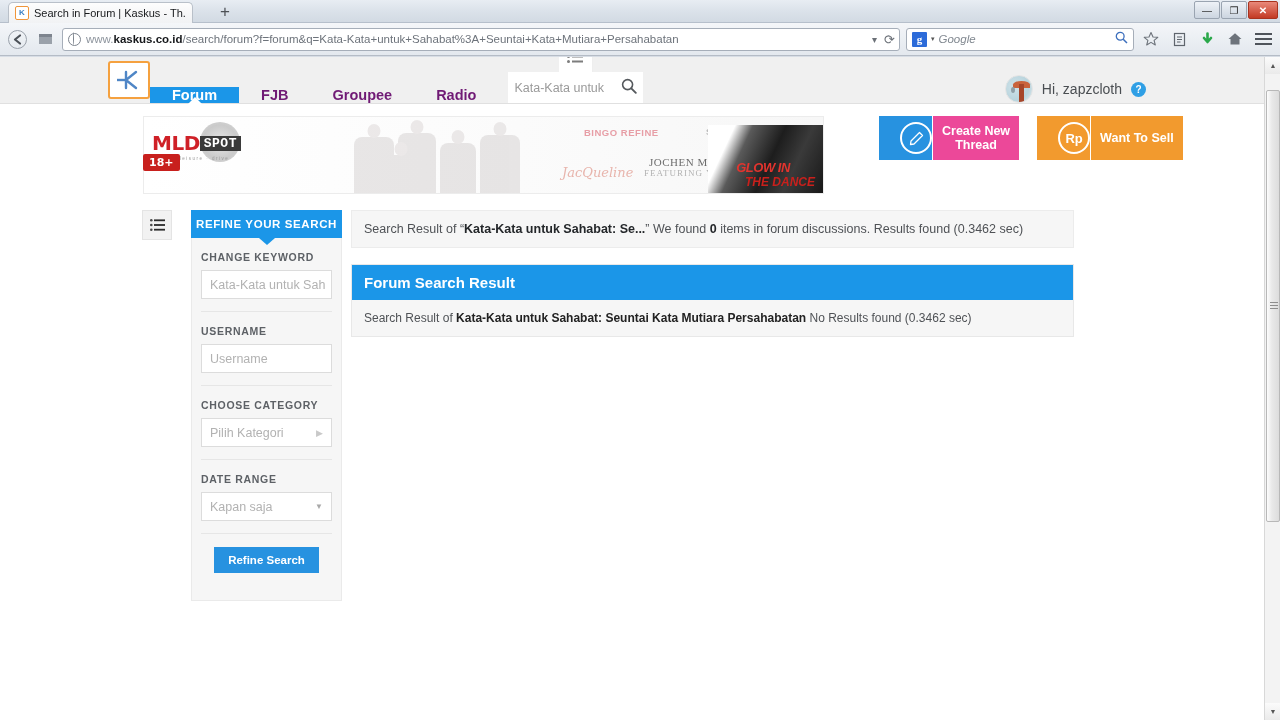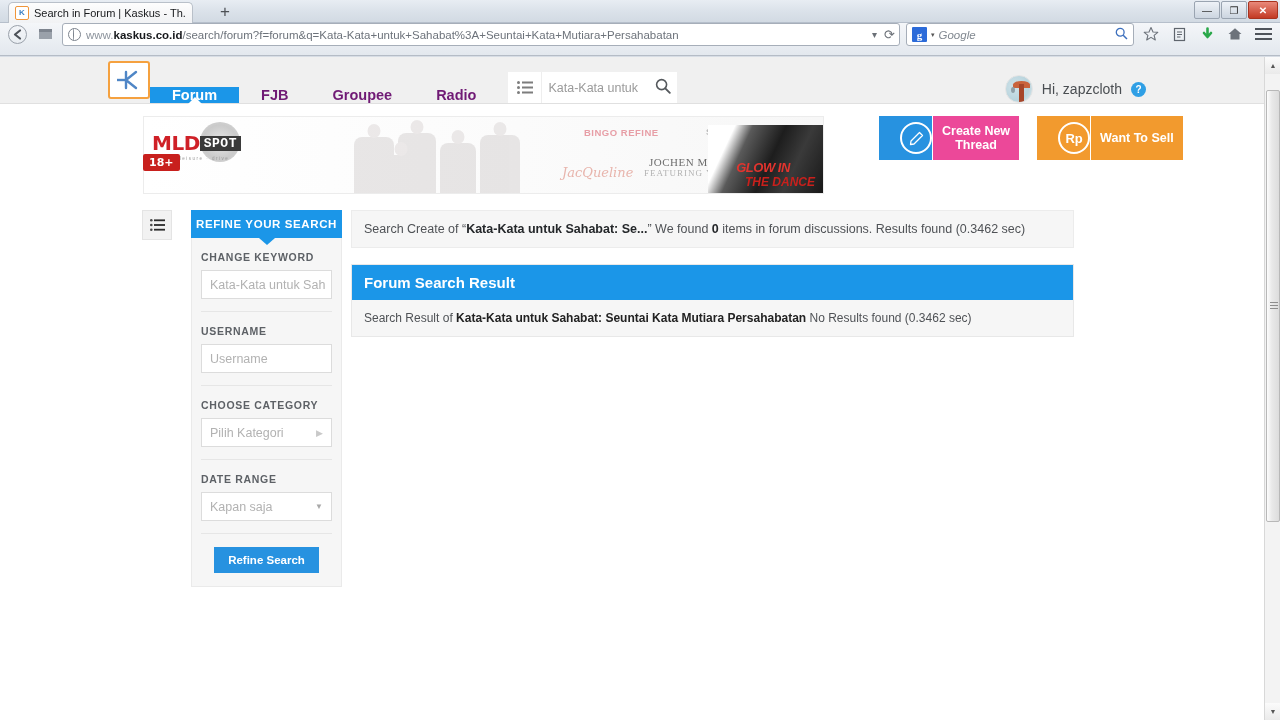--- a/index.html
+++ b/index.html
@@ -62,21 +62,21 @@
   }
   .wc.close {
     background: linear-gradient(to bottom, #e9897a, #c33a24);
     border-color: #a8331f; color: #fff; width: 30px; font-weight: bold;
   }
 
   .navbar {
     height: 33px;
     background: linear-gradient(to bottom, #f4f6f9, #e3e8ee);
     border-bottom: 1px solid #b5bcc6;
-    display: flex; align-items: flex-start;
+    display: flex; align-items: center;
     padding: 0 6px; gap: 6px;
   }
   .navbtn { width: 22px; height: 22px; display: flex; align-items: center; justify-content: center; color: #5b6068; }
   .navbtn svg { display: block; }
   .urlbox {
     flex: 1 1 auto; height: 23px;
     background: #fff;
     border: 1px solid #a6aeb9;
     border-radius: 3px;
     display: flex; align-items: center;
@@ -143,21 +143,21 @@
     font-size: 14.5px; color: #701a75; font-weight: bold;
     position: relative; cursor: pointer;
   }
   .nav-item.active { background: #1b96e8; color: #fff; }
   .nav-item.active::after {
     content: ""; position: absolute; bottom: -1px; left: 50%;
     transform: translateX(-50%);
     border-left: 7px solid transparent; border-right: 7px solid transparent;
     border-bottom: 7px solid #fff;
   }
-  .nav-search-wrap { display: flex; align-items: center; margin-left: 10px; }
+  .nav-search-wrap { display: flex; align-items: center; margin-left: 10px; flex-direction: column; }
   .nav-list-icon {
     width: 34px; height: 31px; background: #fff;
     display: flex; align-items: center; justify-content: center;
     border-right: 1px solid #eee;
   }
   .nav-search {
     width: 135px; height: 31px; background: #fff;
     display: flex; align-items: center; padding: 0 6px; gap: 4px;
   }
   .nav-search-text {
@@ -276,21 +276,21 @@
     background: #1b96e8; color: #fff; text-align: center;
     font-size: 11.5px; font-weight: bold; letter-spacing: .6px;
     padding: 8px 0; position: relative;
   }
   .refine-head::after {
     content: ""; position: absolute; left: 50%; bottom: -7px;
     transform: translateX(-50%);
     border-left: 8px solid transparent; border-right: 8px solid transparent;
     border-top: 7px solid #1b96e8;
   }
-  .refine-body { background: #f6f6f6; border: 1px solid #eaeaea; border-top: none; padding: 0 9px 13px; }
+  .refine-body { background: #f6f6f6; border: 1px solid #eaeaea; border-top: none; padding: 0 9px 27px; }
   .field-group { padding-top: 13px; border-bottom: 1px solid #e6e6e6; padding-bottom: 12px; }
   .field-group:last-of-type { border-bottom: none; }
   .field-label {
     font-size: 10.5px; font-weight: bold; color: #5d6166;
     letter-spacing: .7px; margin-bottom: 7px;
   }
   .field-input {
     height: 29px; background: #fff; border: 1px solid #dcdcdc;
     display: flex; align-items: center; padding: 0 8px;
     font-size: 12.5px; color: #b2b2b2;
@@ -594,21 +594,21 @@
           </div>
 
           <div class="refine-btn-wrap">
             <button class="refine-btn">Refine Search</button>
           </div>
         </div>
       </div>
 
       <div class="results-col">
         <div class="result-summary">
-          <span>Search Create of “</span><b>Kata-Kata untuk Sahabat: Se...</b><span>” We found </span><b>0</b><span> items in forum discussions. Results found (0.3462 sec)</span>
+          <span>Search Result of “</span><b>Kata-Kata untuk Sahabat: Se...</b><span>” We found </span><b>0</b><span> items in forum discussions. Results found (0.3462 sec)</span>
         </div>
 
         <div class="result-block">
           <div class="result-block-head">Forum Search Result</div>
           <div class="result-block-body">
             <span>Search Result of </span><b>Kata-Kata untuk Sahabat: Seuntai Kata Mutiara Persahabatan</b><span> No Results found (0.3462 sec)</span>
           </div>
         </div>
       </div>
     </div>

